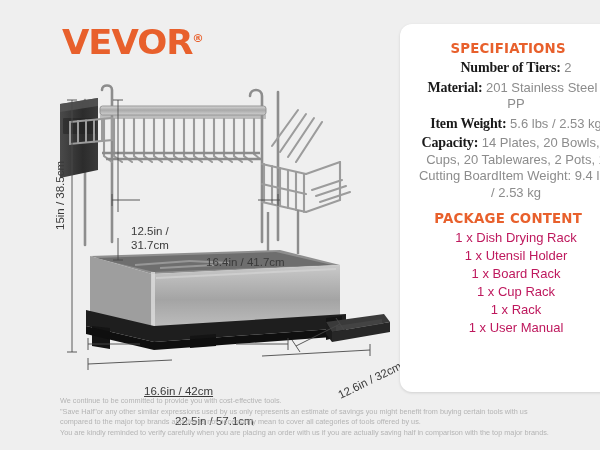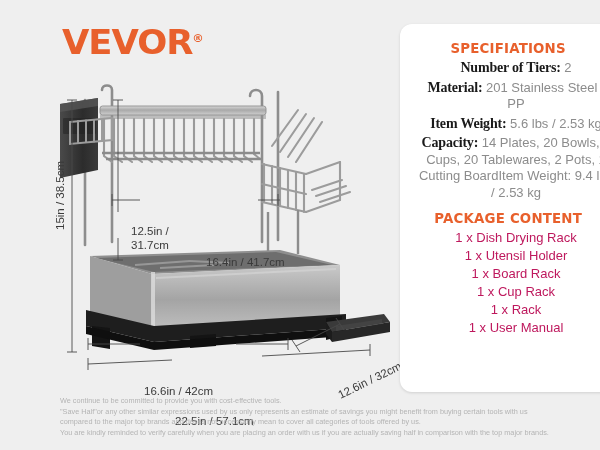--- a/index.html
+++ b/index.html
@@ -86,21 +86,21 @@
     white-space:nowrap;
     font-family:"Liberation Sans", sans-serif;
   }
   #dim-height {
     left:14px; top:170px;
     transform:rotate(-90deg);
     transform-origin:left top;
   }
   #dim-tier   { left:91px;  top:164px; line-height:14px; }
   #dim-upper  { left:166px; top:196px; }
-  #dim-base   { left:104px; top:325px; }
+  #dim-base   { left:104px; top:325px;text-decoration:underline; }
   #dim-total  { left:135px; top:355px; }
   #dim-depth  {
     left:296px; top:330px;
     transform:rotate(-26deg);
     transform-origin:left top;
   }
 </style>
 </head>
 <body>
 

